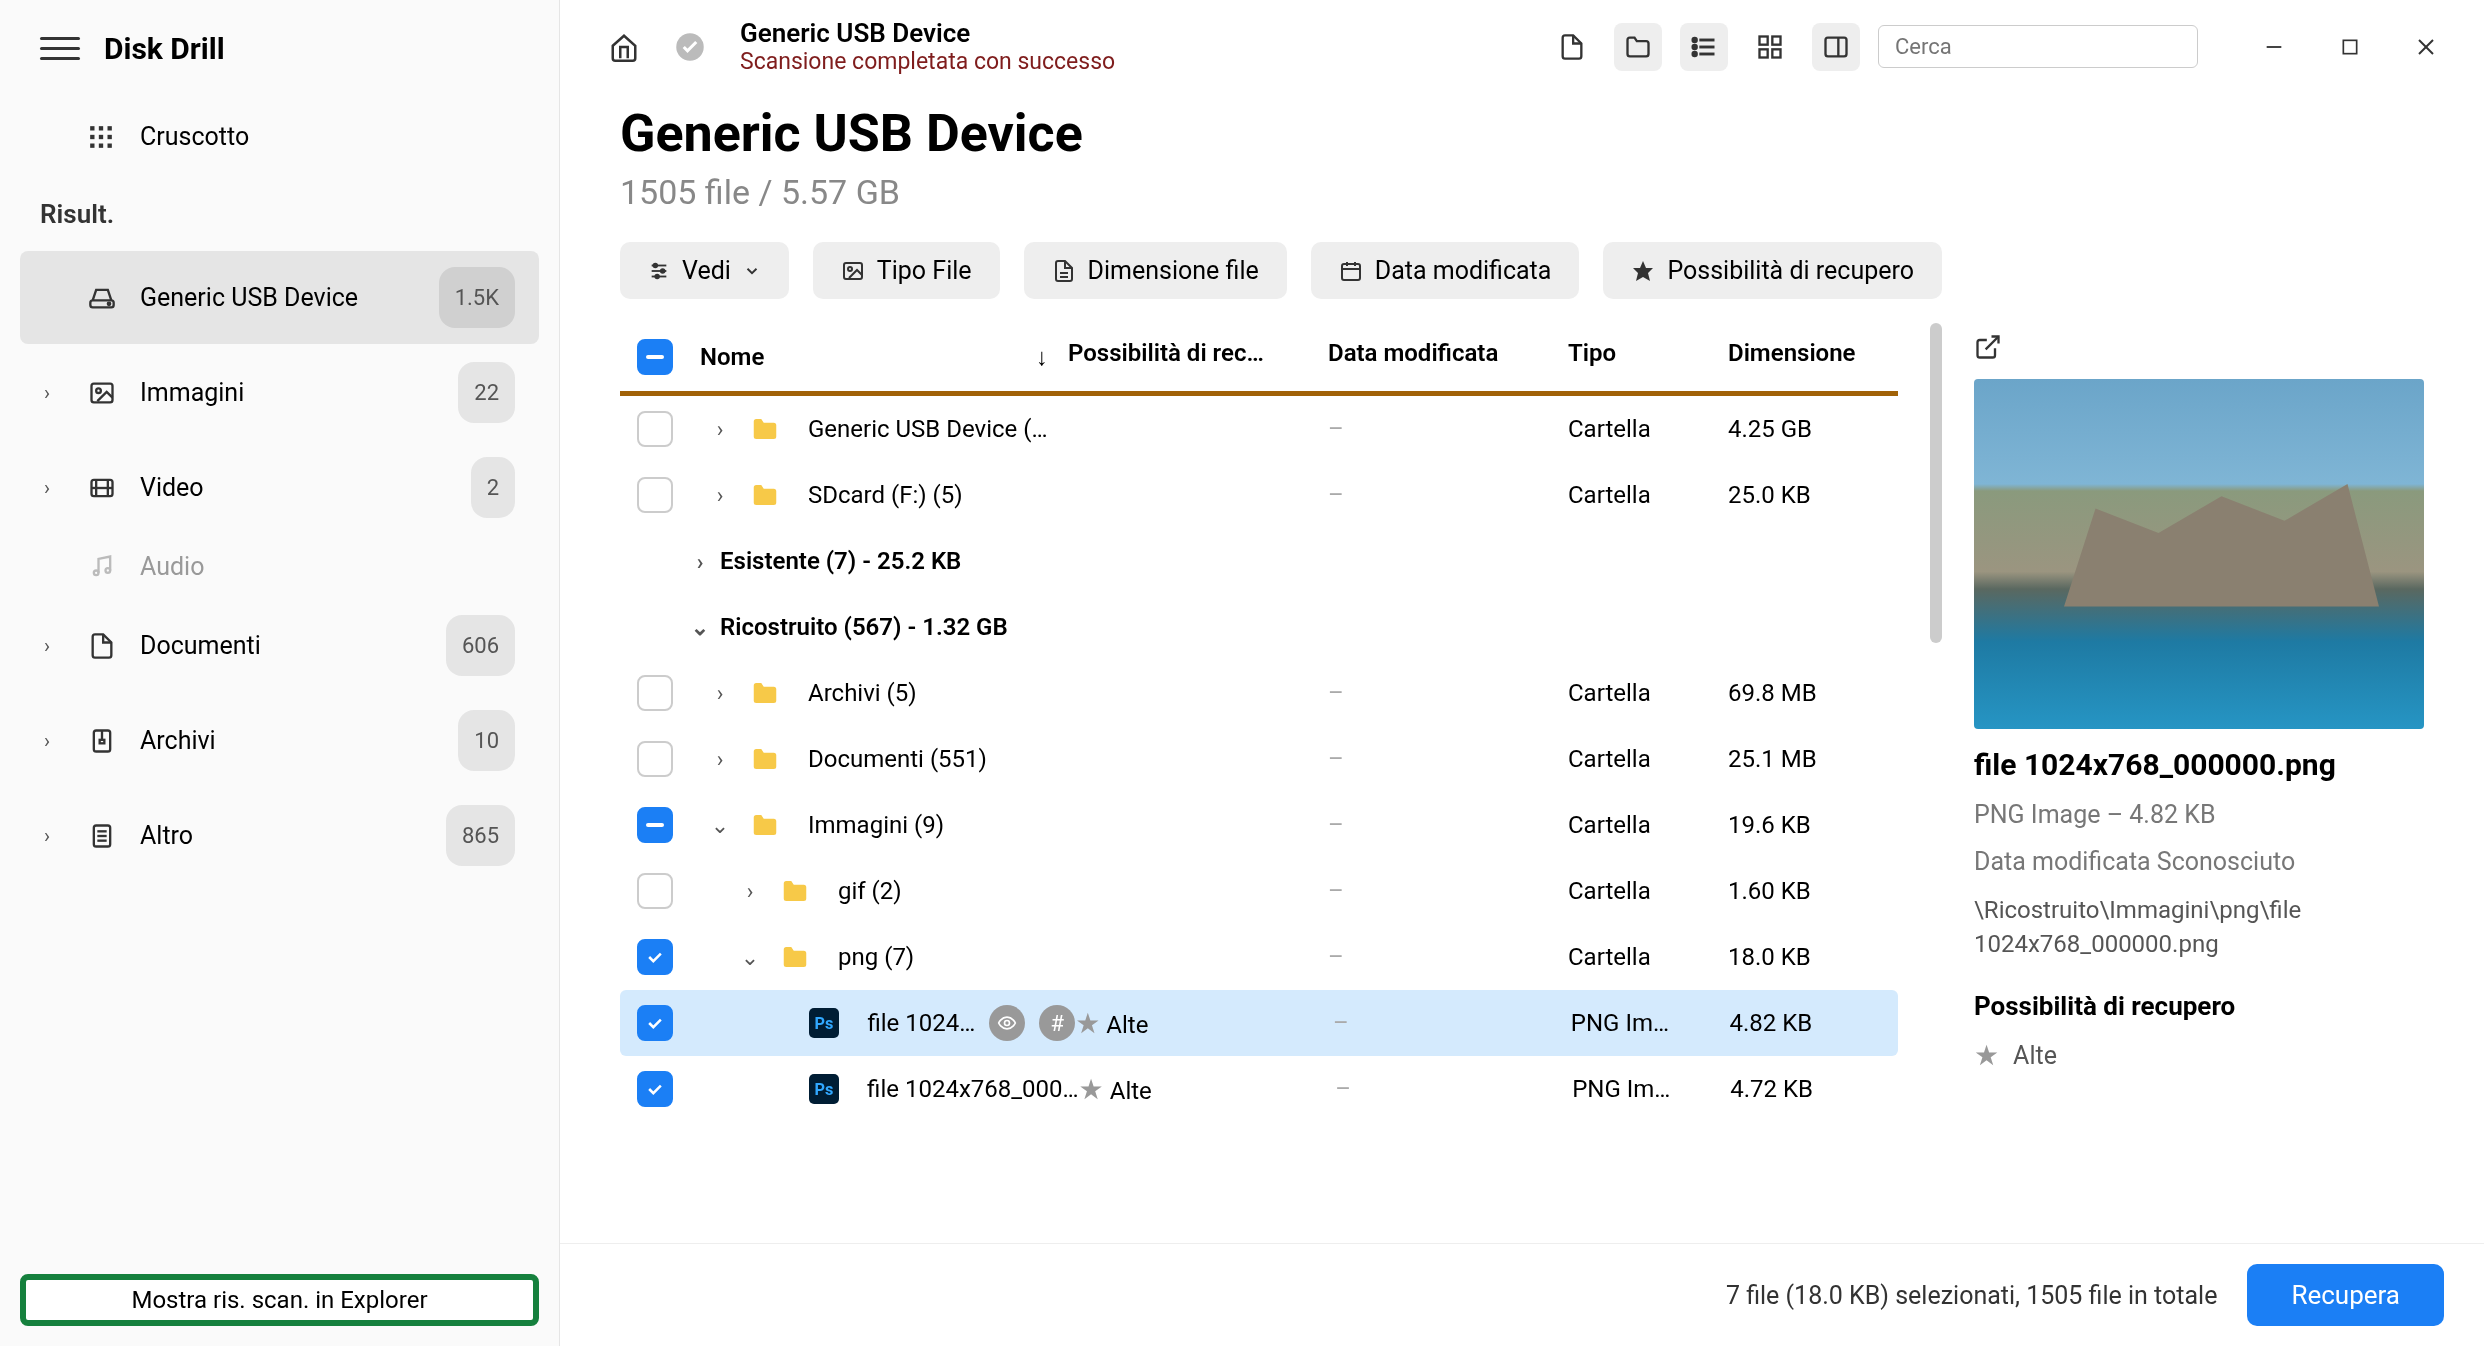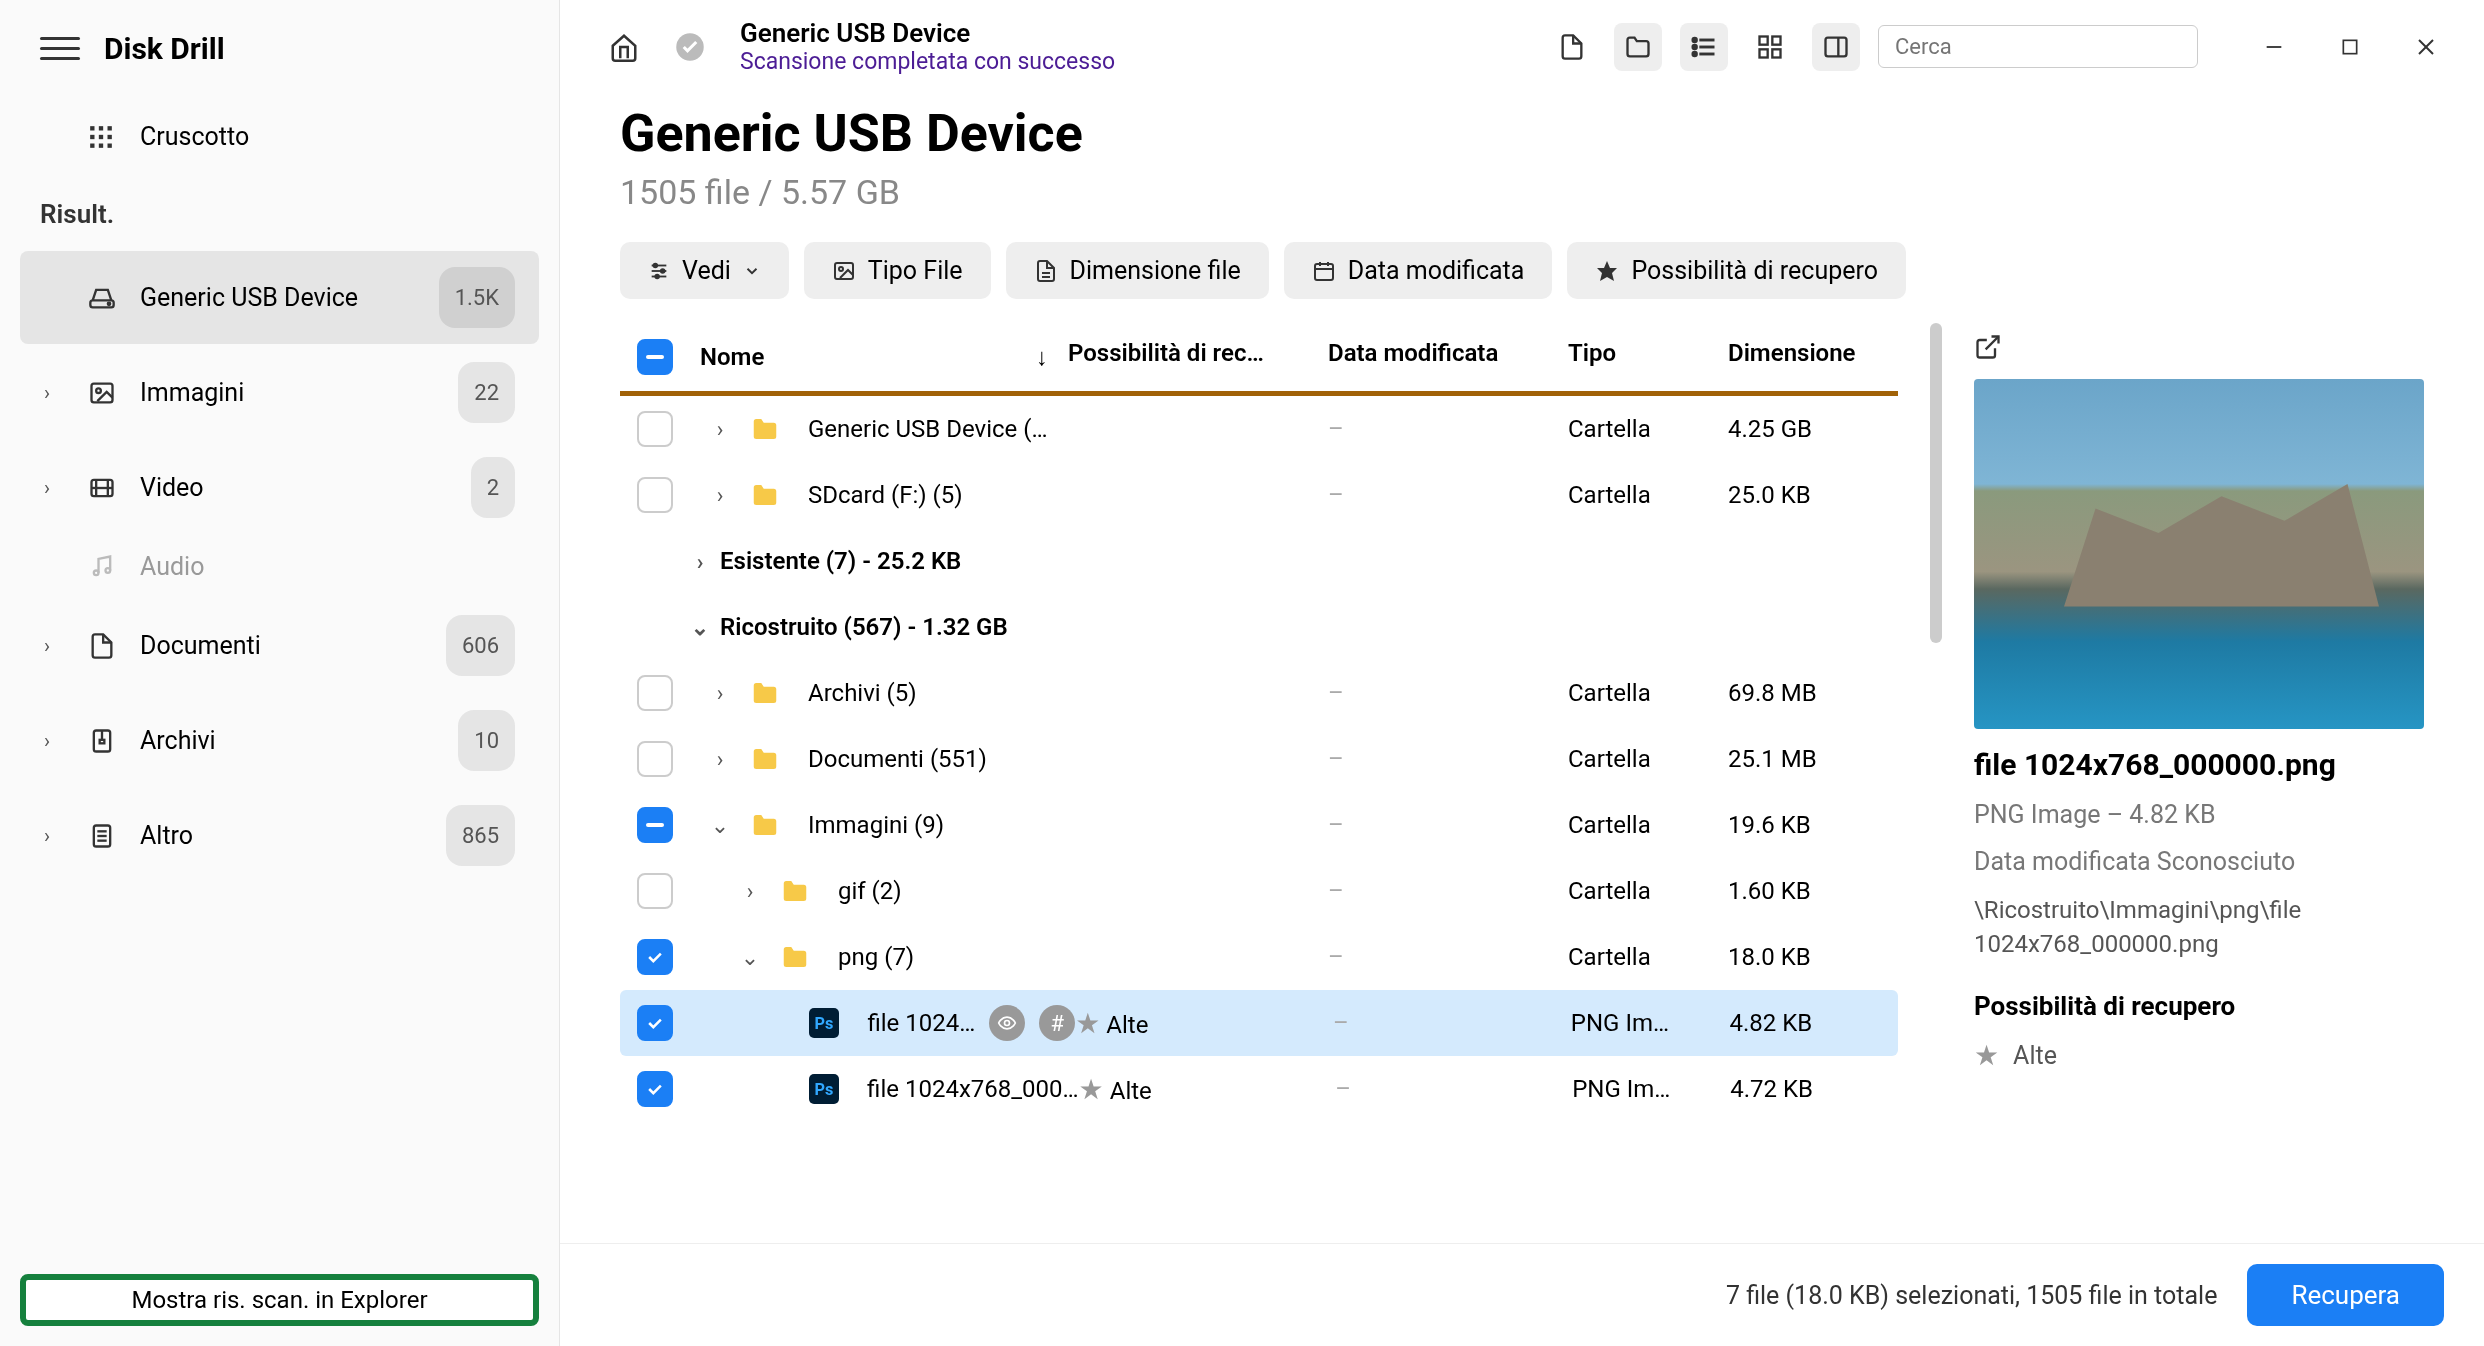--- a/index.html
+++ b/index.html
@@ -25,31 +25,31 @@
 .sidebar-footer { margin-top: auto; padding: 20px; }
 .sidebar-footer-btn { width: 100%; padding: 6px; border: 6px solid #15803d; background: #fff; border-radius: 8px; font-size: 24px; cursor: pointer; }
 
 
 .main { flex: 1; display: flex; flex-direction: column; overflow: hidden; }
 .toolbar { display: flex; align-items: center; padding: 18px 40px; gap: 18px; }
 .tb-icon { width: 48px; height: 48px; display: flex; align-items: center; justify-content: center; border-radius: 8px; cursor: pointer; }
 .tb-icon.active { background: #eee; }
 .tb-title-block { flex: 0 0 auto; margin-left: 8px; margin-right: auto; }
 .tb-title { font-size: 26px; font-weight: 600; }
-.tb-subtitle { font-size: 23px; color: #4c1d95; }
+.tb-subtitle { font-size: 23px; color: #7f1d1d; }
 .tb-search { display: flex; align-items: center; width: 320px; border: 1px solid #ccc; border-radius: 6px; padding: 8px 16px; gap: 10px; }
 .tb-search input { flex: 1; border: none; outline: none; font-size: 22px; }
 .win-controls { display: flex; gap: 40px; margin-left: 40px; }
 .win-btn { width: 36px; height: 36px; display: flex; align-items: center; justify-content: center; cursor: pointer; }
 
 .content-header { padding: 10px 60px 30px; }
 .content-title { font-size: 52px; font-weight: 700; margin-bottom: 8px; }
 .content-subtitle { font-size: 34px; color: #888; }
 
-.filters { display: flex; gap: 15px; padding: 0 60px 24px; }
+.filters { display: flex; gap: 24px; padding: 0 60px 24px; }
 .filter-btn { display: flex; align-items: center; gap: 12px; padding: 14px 28px; background: #eee; border: none; border-radius: 10px; font-size: 25px; cursor: pointer; }
 
 .table-wrapper { flex: 1; display: flex; overflow: hidden; padding: 0 30px 0 60px; gap: 30px; }
 .table-area { flex: 1; overflow: hidden; position: relative; }
 .table-header { display: flex; border-bottom: 5px solid #a16207; padding: 16px 0; font-weight: 600; font-size: 24px; }
 .col-check { width: 70px; display: flex; align-items: center; justify-content: center; }
 .col-name { flex: 1; padding-left: 10px; display: flex; align-items: center; gap: 10px; }
 .col-recov { width: 260px; }
 .col-date { width: 240px; }
 .col-type { width: 160px; }

